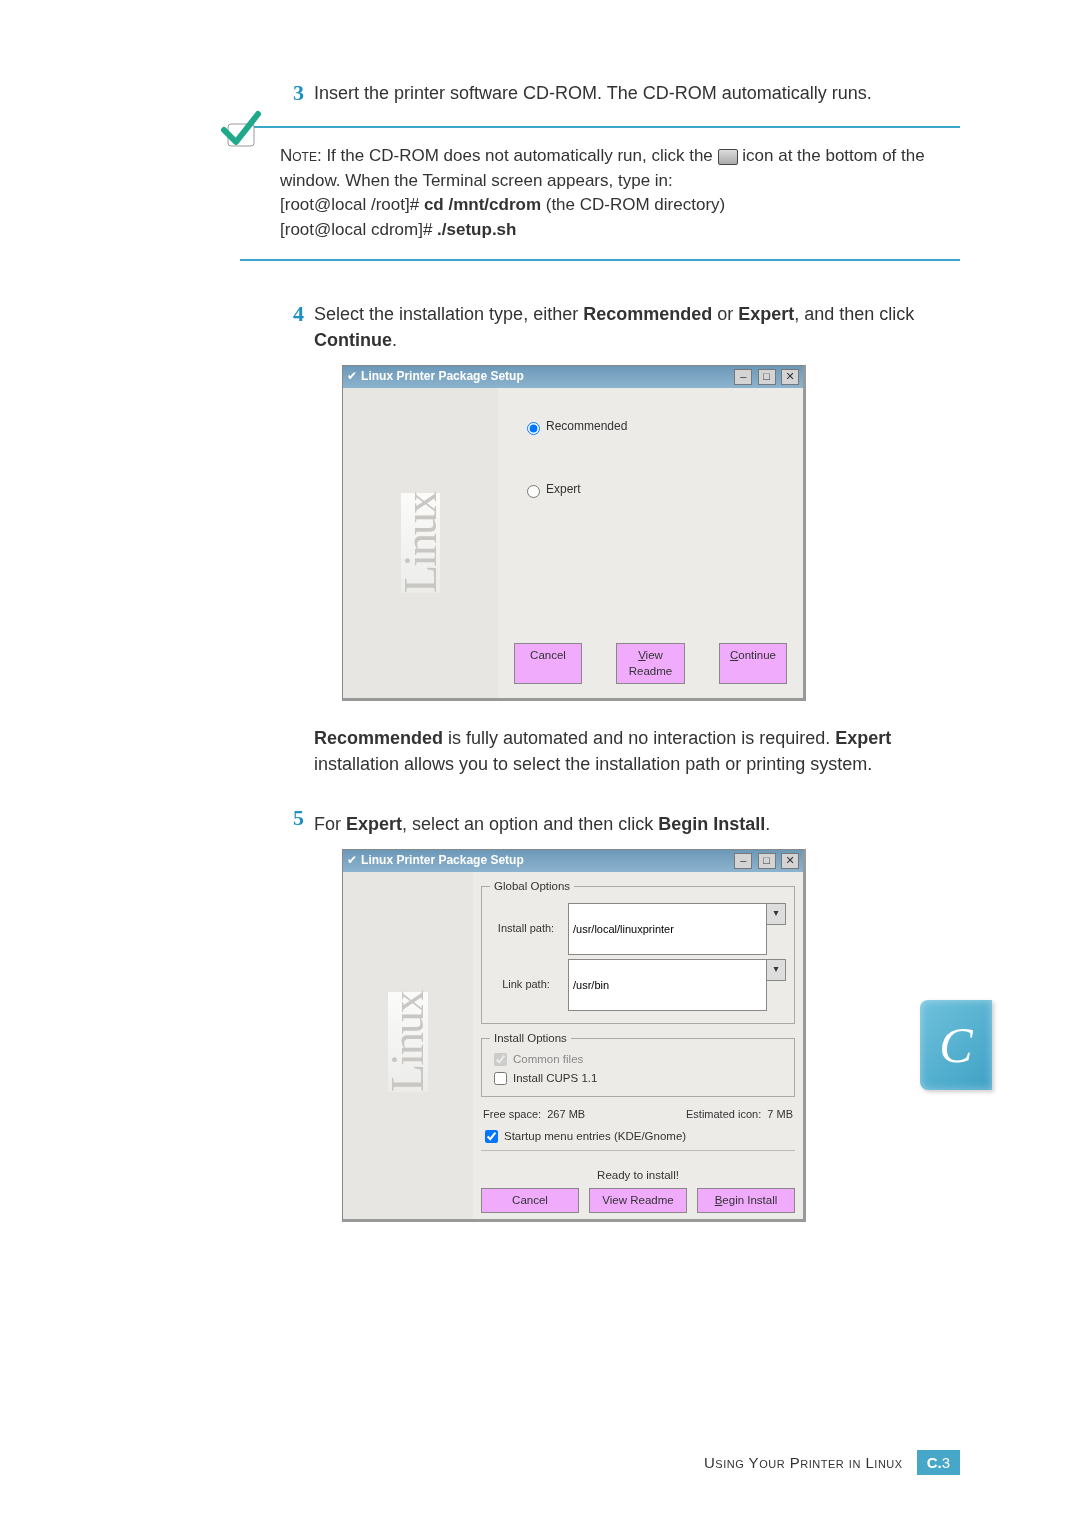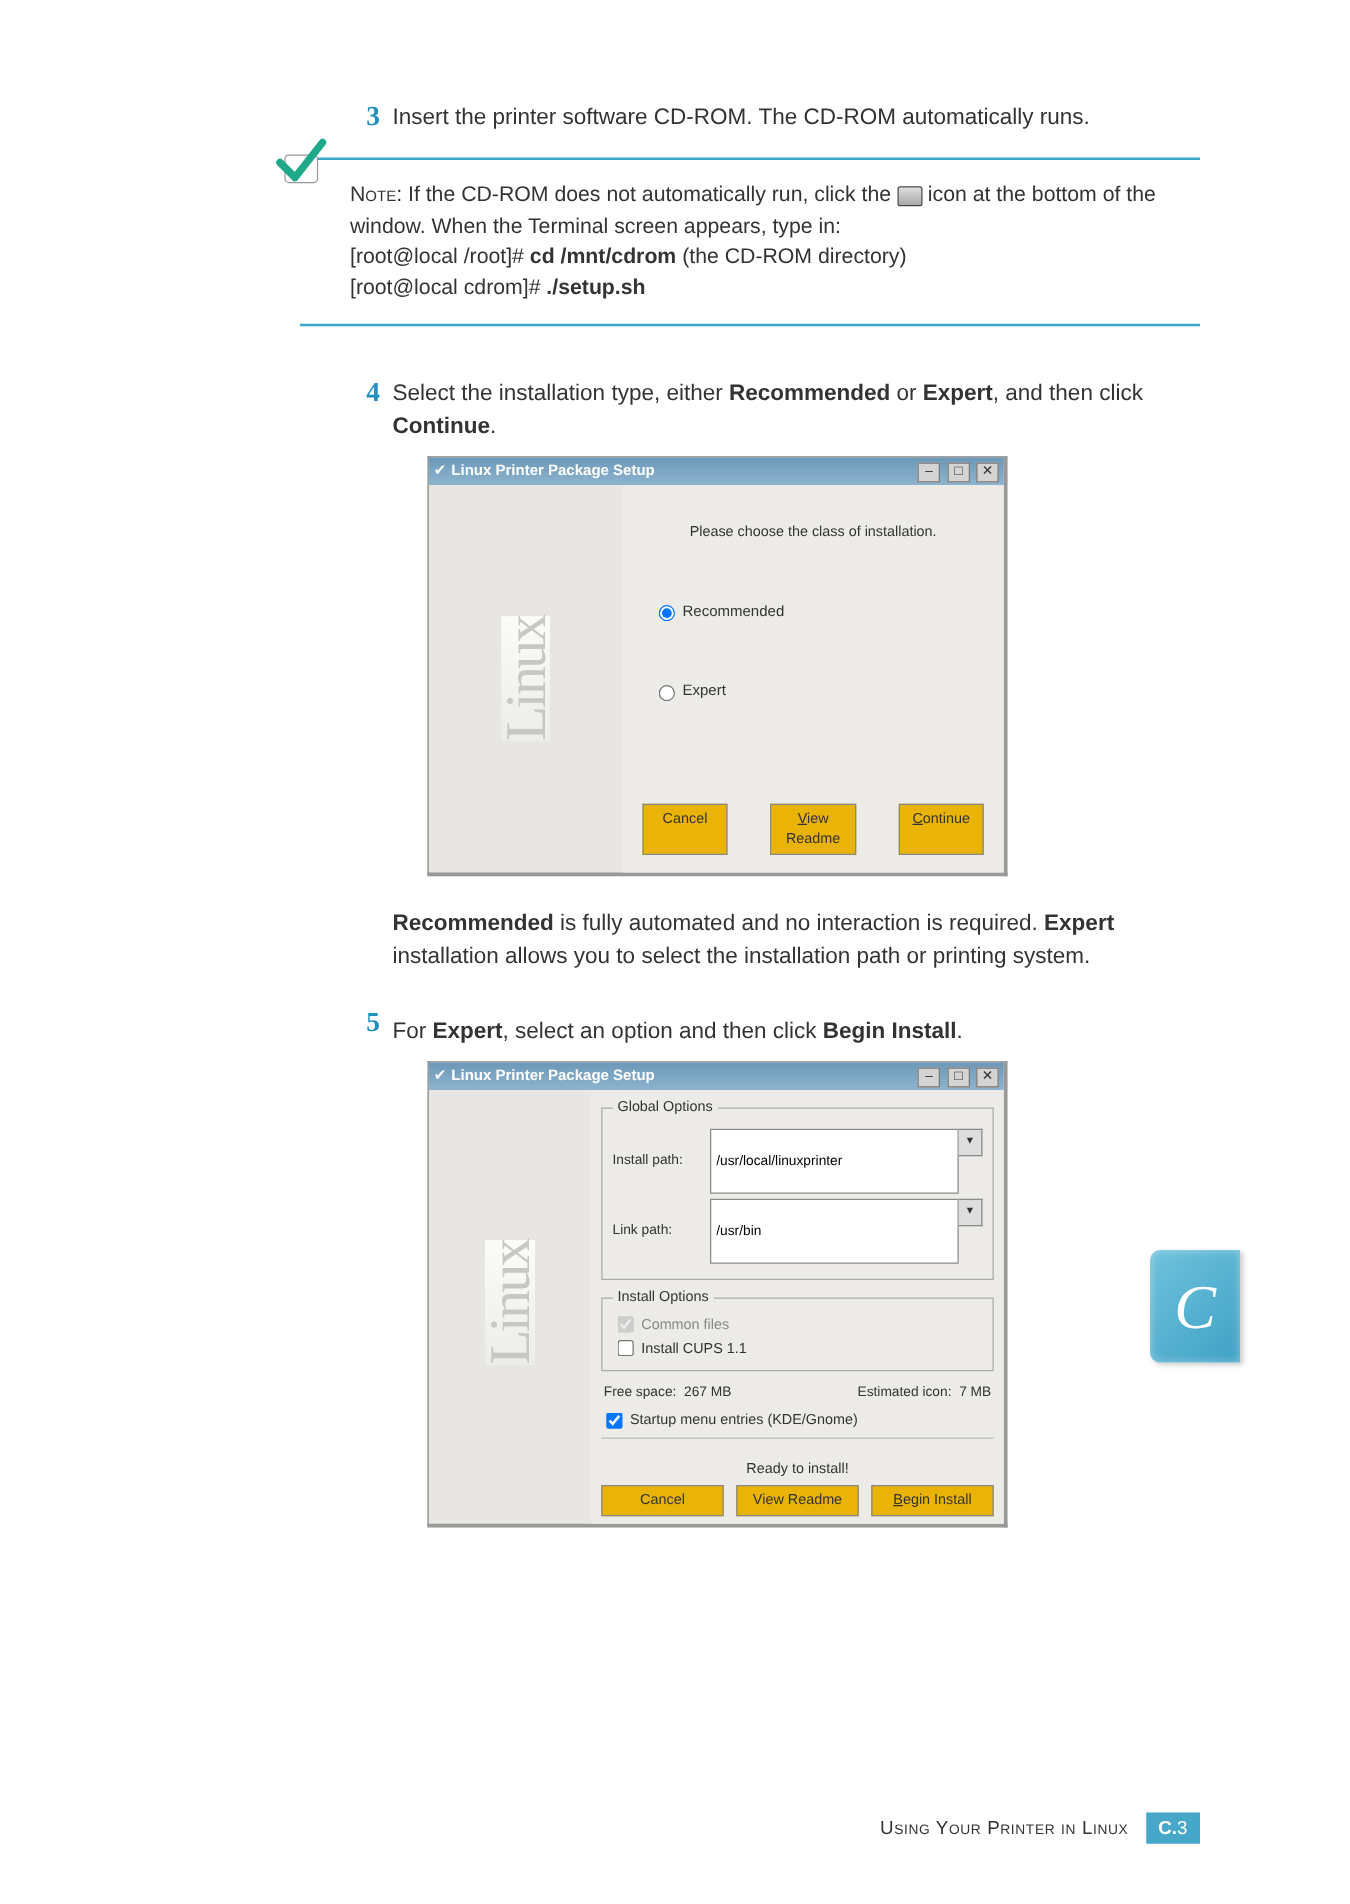--- a/index.html
+++ b/index.html
@@ -20,26 +20,26 @@
 .win-body{display:flex}
 .sidebar{width:155px;height:100%;display:flex;align-items:center;justify-content:center}
 .sidebar-tall{height:310px}
 .sidebar-tall2{height:340px}
 .sidebar-text{font-family:Georgia,'Times New Roman',serif;font-size:40px;line-height:0.85;color:#c9c7c3;text-align:left;background:linear-gradient(#fbfbfa,#ececea)}
 .content-pane{flex:1;background:#edebe8;padding:20px 16px 14px 16px;display:flex;flex-direction:column}
 .content-pane .instr{text-align:center;font-size:11.5px;margin-bottom:36px;padding-top:10px}
 .radio-opt{margin:10px 0 36px 8px;font-size:12px}
 input[type=radio],input[type=checkbox]{margin-right:6px;vertical-align:middle}
 .dlg-btns{display:flex;gap:34px;justify-content:flex-start;margin-top:auto}
-.dlg-btn{background:#eab308;border:1px solid #888;padding:3px 8px;font-size:11.5px;font-family:Arial,sans-serif;min-width:50px;text-align:center}
+.dlg-btn{background:#f0abfc;border:1px solid #888;padding:3px 8px;font-size:11.5px;font-family:Arial,sans-serif;min-width:50px;text-align:center}
 .dlg-btn u{text-decoration:underline}
 fieldset{border:1px solid #aaa;margin:0 0 6px 0;padding:4px 8px 8px 8px;font-size:11.5px}
 legend{font-size:11.5px;padding:0 4px}
 .field-row{display:flex;align-items:center;margin:4px 0}
-.field-row label{width:72px;text-align:left;margin-right:6px;font-size:11px}
+.field-row label{width:72px;text-align:center;margin-right:6px;font-size:11px}
 .combo{flex:1;display:flex}
 .combo input{flex:1;border:1px solid #888;height:18px;font-size:11px;padding:16px 4px}
 .combo .dd{width:18px;height:20px;border:1px solid #888;border-left:0;background:#ddd;text-align:center;line-height:18px;font-size:10px}
 fieldset.inner{margin:6px 0 0 0}
 .stat-row{display:flex;justify-content:space-between;font-size:11px;margin:4px 2px}
 .ready{text-align:center;font-size:11.5px;margin:4px 0}
 .btns-row{display:flex;justify-content:space-between;gap:10px;margin-top:4px}
 .btns-row .dlg-btn{flex:0 0 auto;min-width:80px}
 .footer{position:absolute;bottom:48px;right:120px;display:flex;align-items:center;gap:14px}
 .footer-label{font-variant:small-caps;font-size:15px;letter-spacing:0.5px}
@@ -86,21 +86,20 @@
             <span>✕</span>
           </span>
         </div>
         <div class="win-body">
           <div class="sidebar sidebar-tall">
             <div class="sidebar-text">
               <div style="writing-mode:vertical-rl;transform:rotate(180deg);font-size:46px;letter-spacing:-2px">Linux</div>
             </div>
           </div>
           <div class="content-pane">
-            <div class="instr">Please choose the class of installation.</div>
             <label class="radio-opt"><input type="radio" checked="" style=""><span>Recommended</span></label>
             <label class="radio-opt"><input type="radio" style=""><span>Expert</span></label>
             <div class="dlg-btns">
               <div class="dlg-btn">Cancel</div>
               <div class="dlg-btn"><u>V</u><span>iew Readme</span></div>
               <div class="dlg-btn"><u>C</u><span>ontinue</span></div>
             </div>
           </div>
         </div>
       </div>

